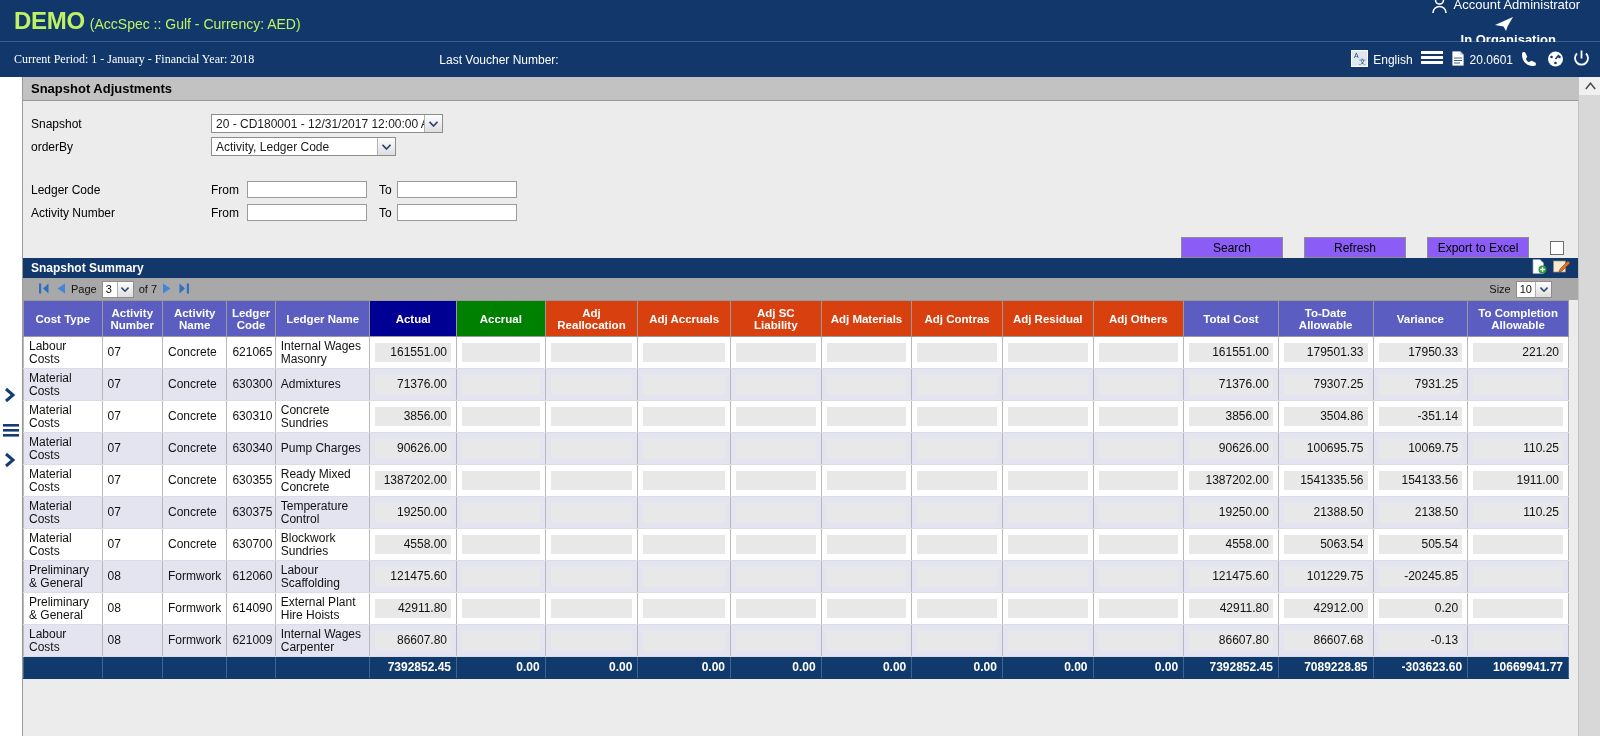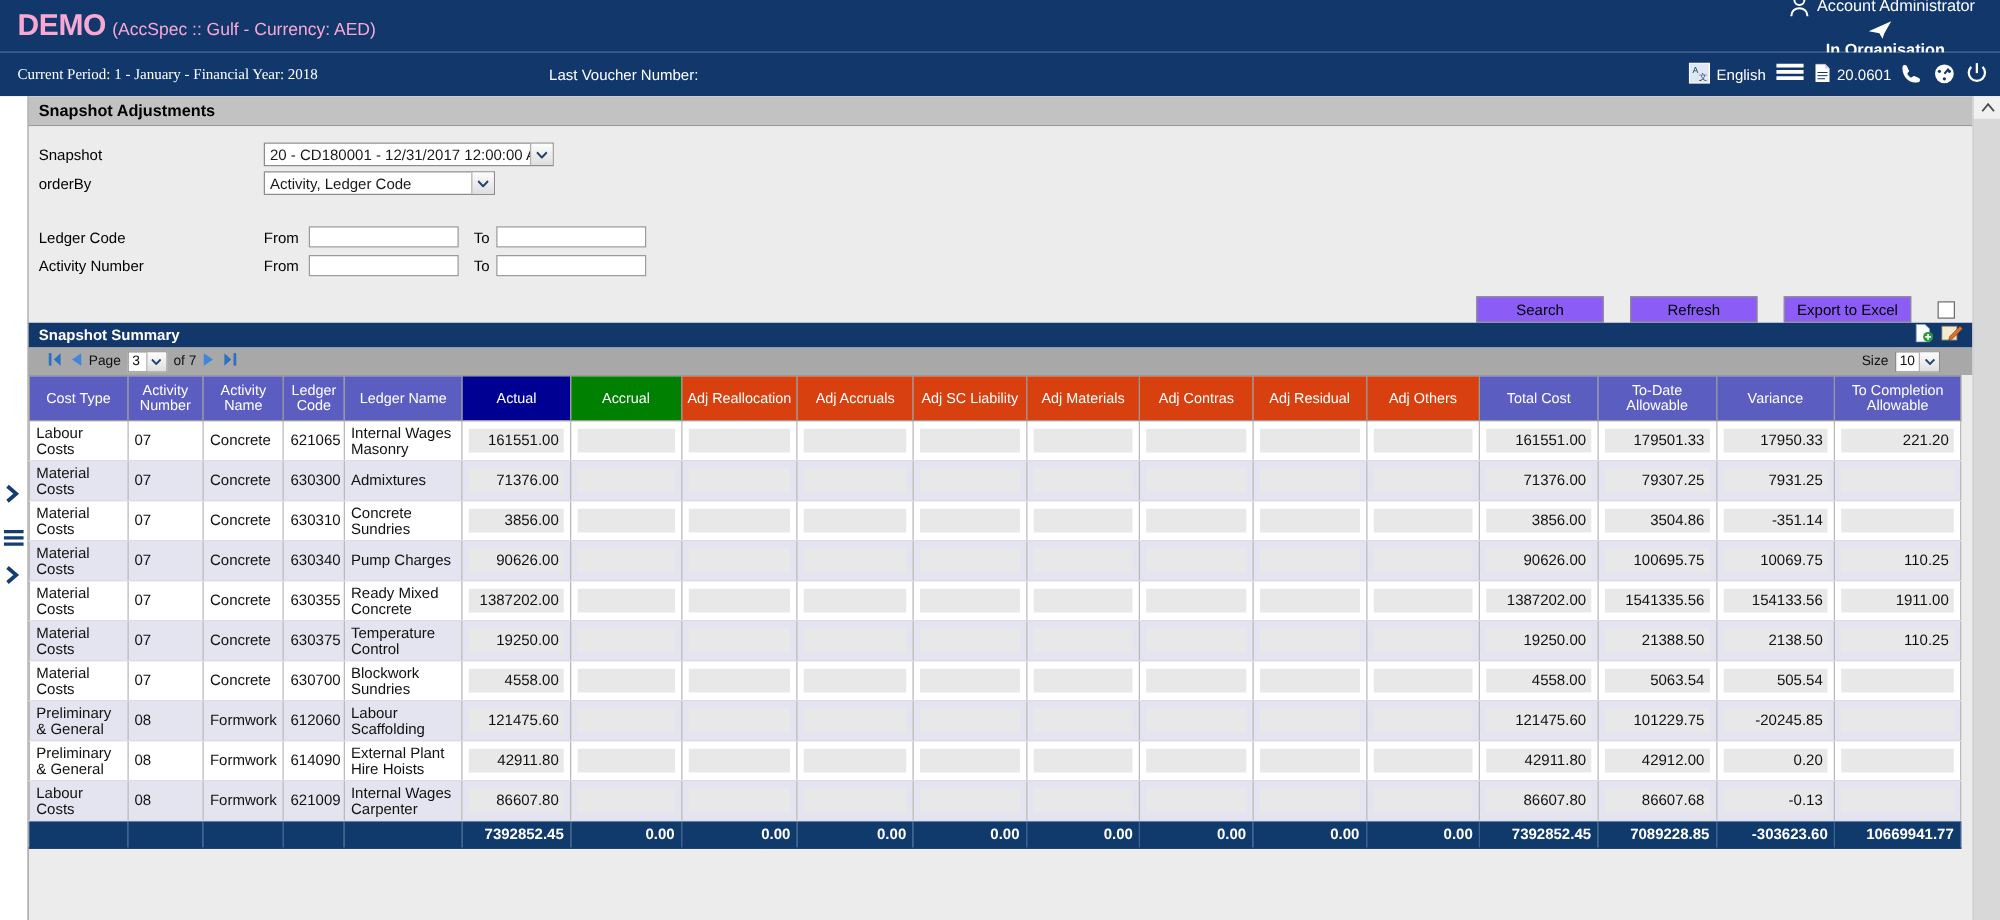--- a/index.html
+++ b/index.html
@@ -13,21 +13,21 @@
     color: #000;
   }
   
   .topbar {
     position: absolute; left: 0; top: 0; width: 1600px; height: 42px;
     background: #12386b;
     border-bottom: 1px solid #3a5f8f;
     display: flex; align-items: center;
   }
   .demo-brand {
-    margin-left: 14px; color: #f9a8d4; white-space: nowrap;
+    margin-left: 14px; color: #bef264; white-space: nowrap;
   }
   .demo-brand .demo-word {
     font-size: 24px; font-weight: bold; letter-spacing: -0.3px;
     vertical-align: baseline;
   }
   .demo-brand .demo-sub {
     font-size: 14px; font-weight: normal; margin-left: 5px;
   }
   .topbar-right {
     margin-left: auto; display: flex; align-items: center;
@@ -121,21 +121,21 @@
   .pg-sel .pv { padding: 0 3px; min-width: 14px; }
   .pg-sel .pa {
     width: 16px; height: 15px; background: linear-gradient(#fdfdfd,#dedede);
     border-left: 1px solid #b0b0b0; display: flex; align-items: center; justify-content: center;
   }
   .pager-right { margin-left: auto; display: flex; align-items: center; gap: 5px; padding-right: 26px; }
   
   .tablewrap { background: #ececec; }
   table.grid { border-collapse: collapse; width: 1546px; table-layout: fixed; }
   table.grid th {
-    color: #fff; font-size: 11.5px; font-weight: normal;
+    color: #fff; font-size: 11.5px; font-weight: bold;
     text-align: center; vertical-align: middle;
     height: 36px; padding: 1px 3px; line-height: 12px;
     border: 1px solid #9a9a9a;
     margin-left: 18px;
   }
   th.h-plain { background: #5b5ec0; }
   th.h-actual { background: #000093; }
   th.h-accrual { background: #008000; }
   th.h-adj { background: #d9400f; }
   table.grid td {

